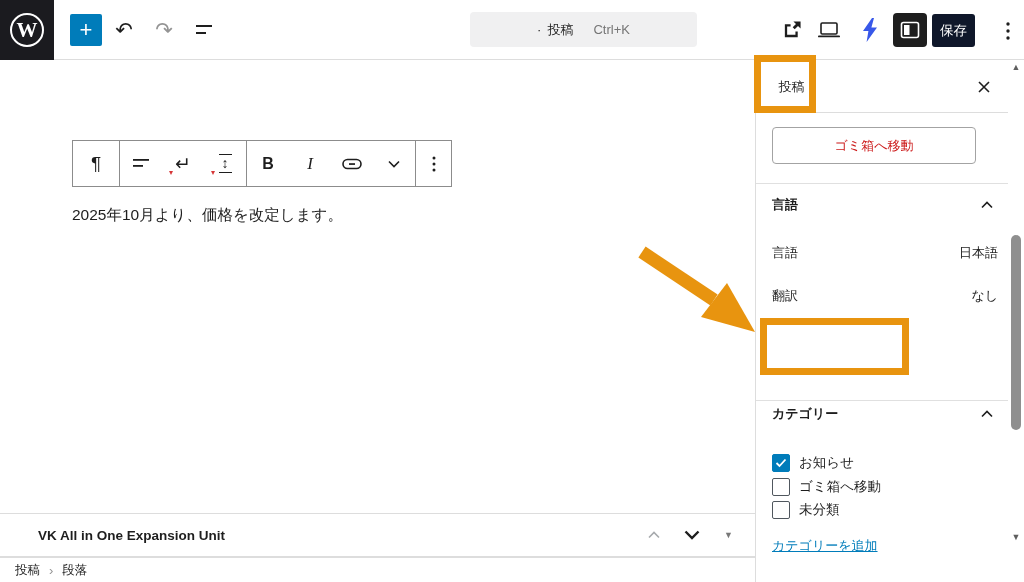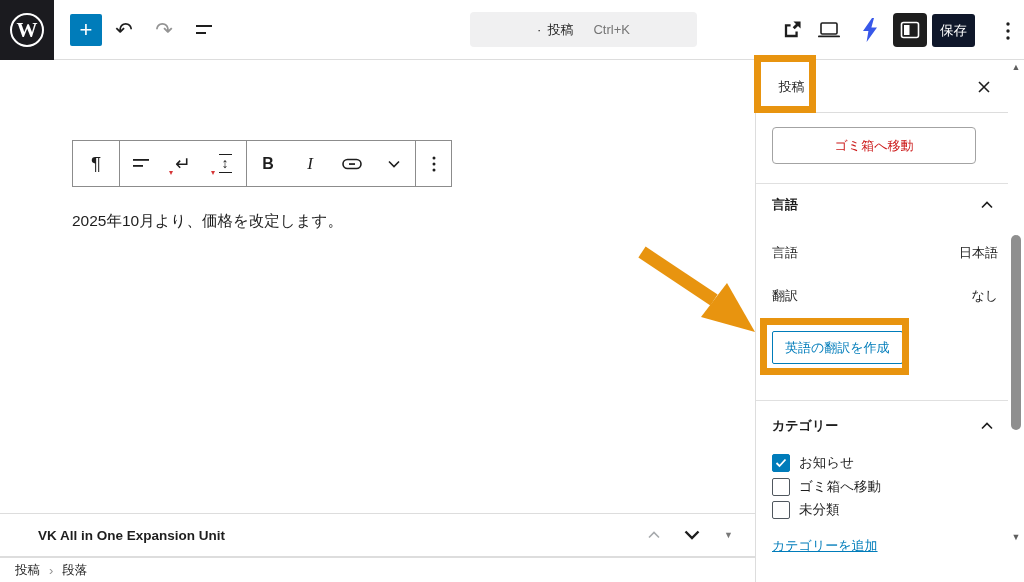--- a/index.html
+++ b/index.html
@@ -40,21 +40,21 @@
   .jetpack { left:858px; top:15px; width:24px; height:30px; }
   .settings-toggle { left:893px; top:13px; width:34px; height:34px;
     background:#1e1e1e; border-radius:4px; }
   .save-button { left:932px; top:14px; width:43px; height:33px; background:#0f172a;
     color:#fff; border:none; border-radius:3px; font-size:13.5px; }
   .kebab { left:994px; top:17px; width:28px; height:27px; }
 
   
   .post-title { position:absolute; left:75px; top:108px; font-size:29px;
     font-weight:700; letter-spacing:1px; white-space:nowrap; z-index:1; }
-  .paragraph { position:absolute; left:72px; top:211px; font-size:15.5px; z-index:1; }
+  .paragraph { position:absolute; left:72px; top:205px; font-size:15.5px; z-index:1; }
 
   .block-toolbar { position:absolute; left:72px; top:140px; height:47px;
     background:#fff; border:1px solid #8c8c8c; display:flex; align-items:stretch; z-index:2; }
   .bt-group { display:flex; align-items:stretch; border-right:1px solid #8c8c8c; }
   .bt-group:last-child { border-right:none; }
   .bt-btn { width:42px; border:none; background:none; position:relative;
     display:flex; align-items:center; justify-content:center; font-size:17px; color:#1e1e1e; }
   .bt-para { width:46px; font-size:19px; }
   .bt-bold { font-weight:700; font-size:16px; }
   .bt-italic { font-family:"Liberation Serif","DejaVu Serif",serif; font-style:italic; font-size:17px; }
@@ -95,21 +95,21 @@
   .panel-header { position:absolute; left:16px; width:221px; display:flex;
     justify-content:space-between; align-items:center; font-size:13px; font-weight:600;
     background:none; border:none; color:#1e1e1e; }
   .lang-header { top:136px; }
   .lang-row { position:absolute; left:16px; width:226px; display:flex;
     justify-content:space-between; font-size:13px; }
   .lang-row-1 { top:184px; } .lang-row-2 { top:227px;gap:16px; }
   .create-translation-btn { position:absolute; left:16px; top:271px; height:33px;
     padding:0 12px; background:#fff; border:1px solid #007cba; border-radius:2px;
     color:#007cba; font-size:13px; }
-  .cat-header { top:357px; }
+  .cat-header { top:345px; }
   .cat-row { position:absolute; left:16px; display:flex; align-items:center;
     gap:9px; font-size:13.5px; }
   .cat-row-1 { top:394px; } .cat-row-2 { top:418px; } .cat-row-3 { top:441px; }
   .checkbox { width:18px; height:18px; border:1.2px solid #50575e; border-radius:2px;
     background:#fff; display:flex; align-items:center; justify-content:center; }
   .checkbox.checked { background:#007cba; border-color:#007cba; }
   .add-category-link { position:absolute; left:16px; top:477px; color:#007cba;
     font-size:13px; text-decoration:underline; }
 
   .sb-scrollbar { position:absolute; right:0; top:0; width:16px; height:100%; background:#fff; }
@@ -277,21 +277,20 @@
         </svg>
       </button>
       <div class="lang-row lang-row-1">
         <span>言語</span>
         <span>日本語</span>
       </div>
       <div class="lang-row lang-row-2">
         <span>翻訳</span>
         <span>なし</span>
       </div>
-      <button class="create-translation-btn">英語の翻訳を作成</button>
 
       <div class="sb-divider" style="top:340px"></div>
 
       <button class="panel-header cat-header">
         <span>カテゴリー</span>
         <svg width="12" height="8" viewBox="0 0 12 8">
           <path d="M1 6.5 L6 1.5 L11 6.5" fill="none" stroke="#1e1e1e" stroke-width="1.6"></path>
         </svg>
       </button>
       <div class="cat-row cat-row-1">

